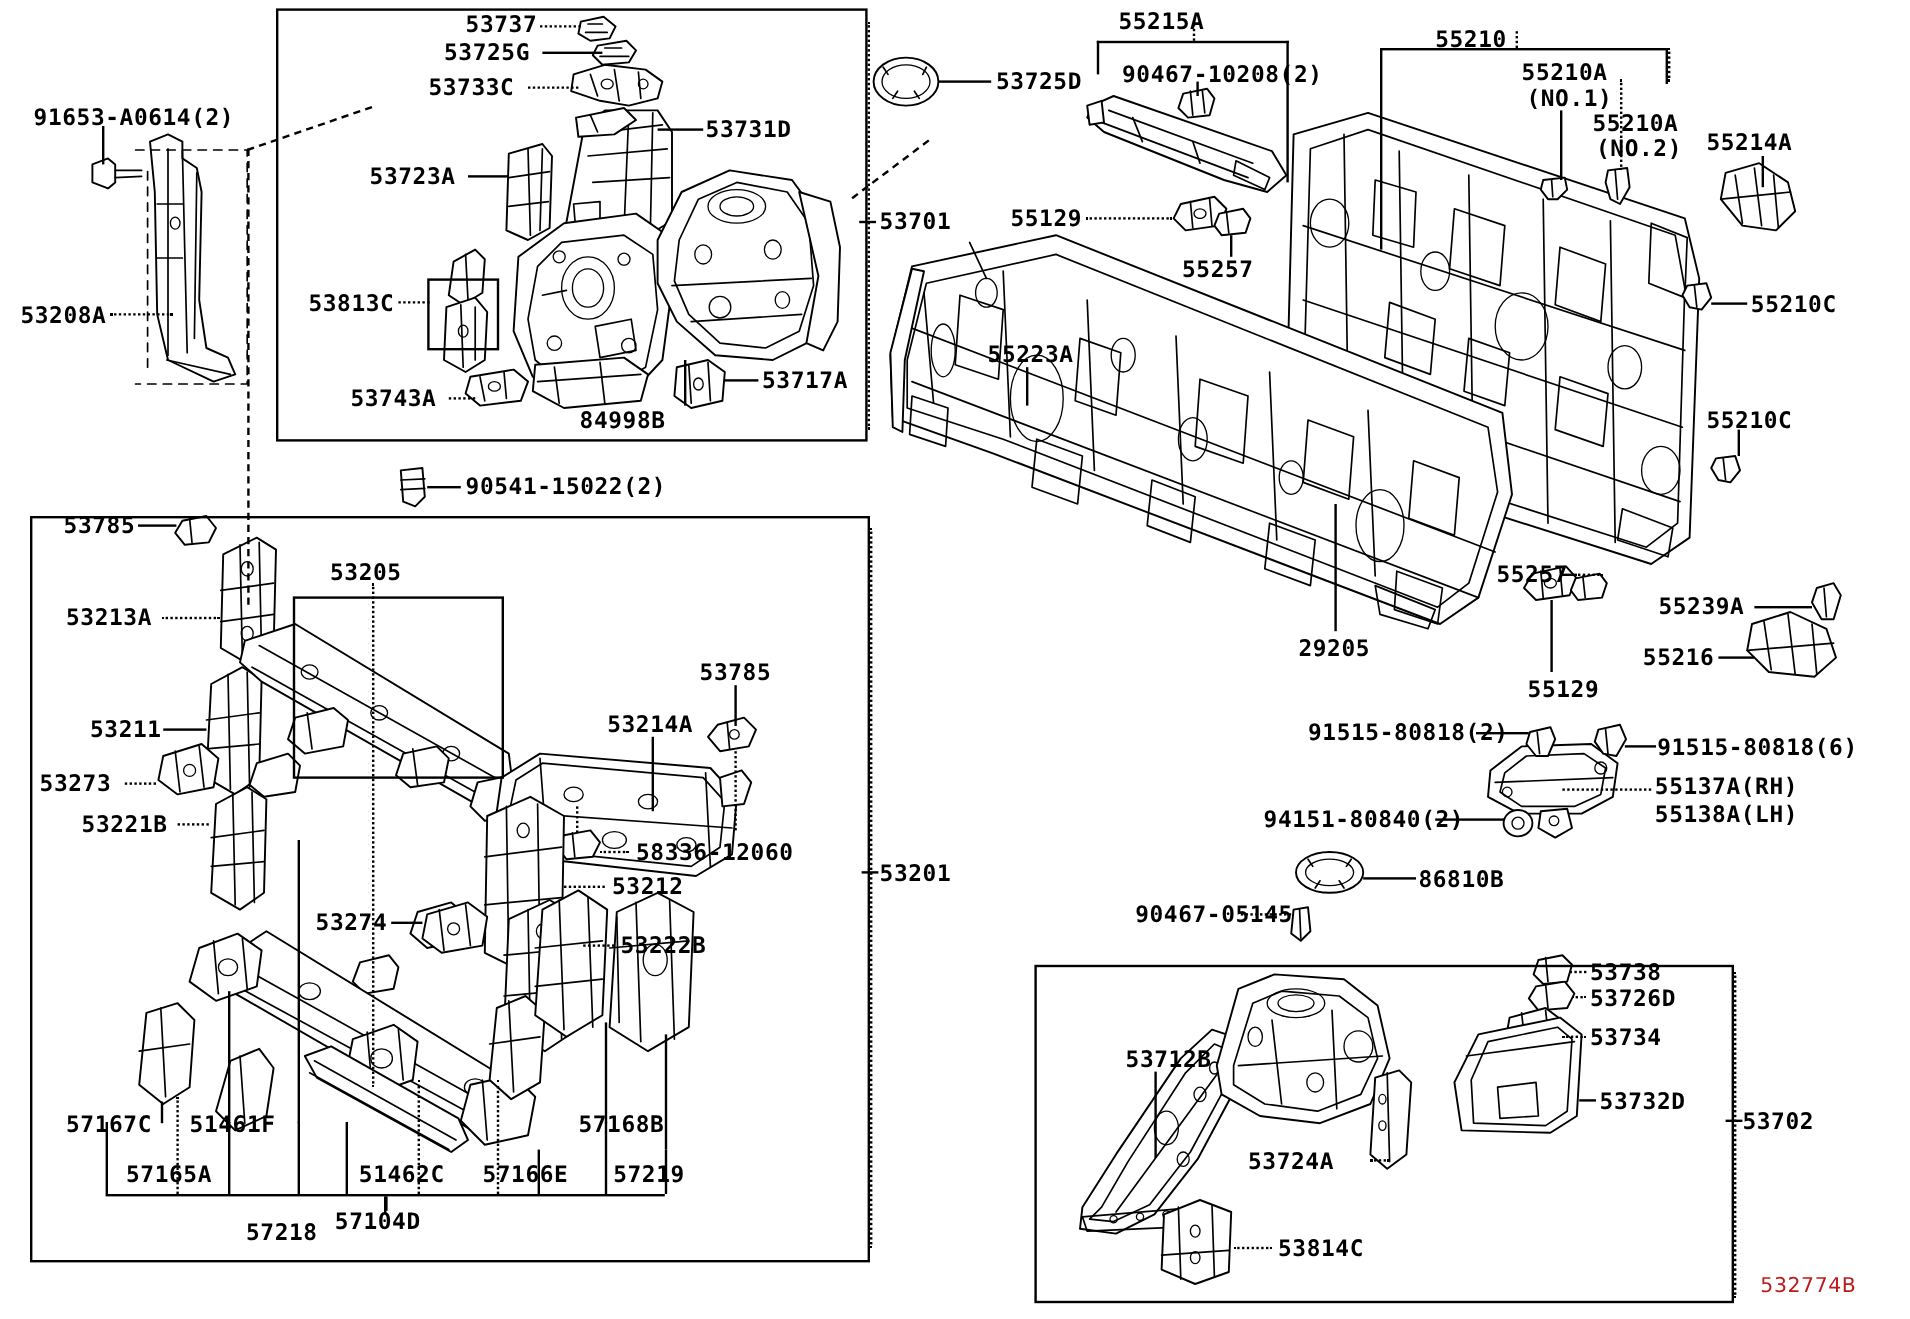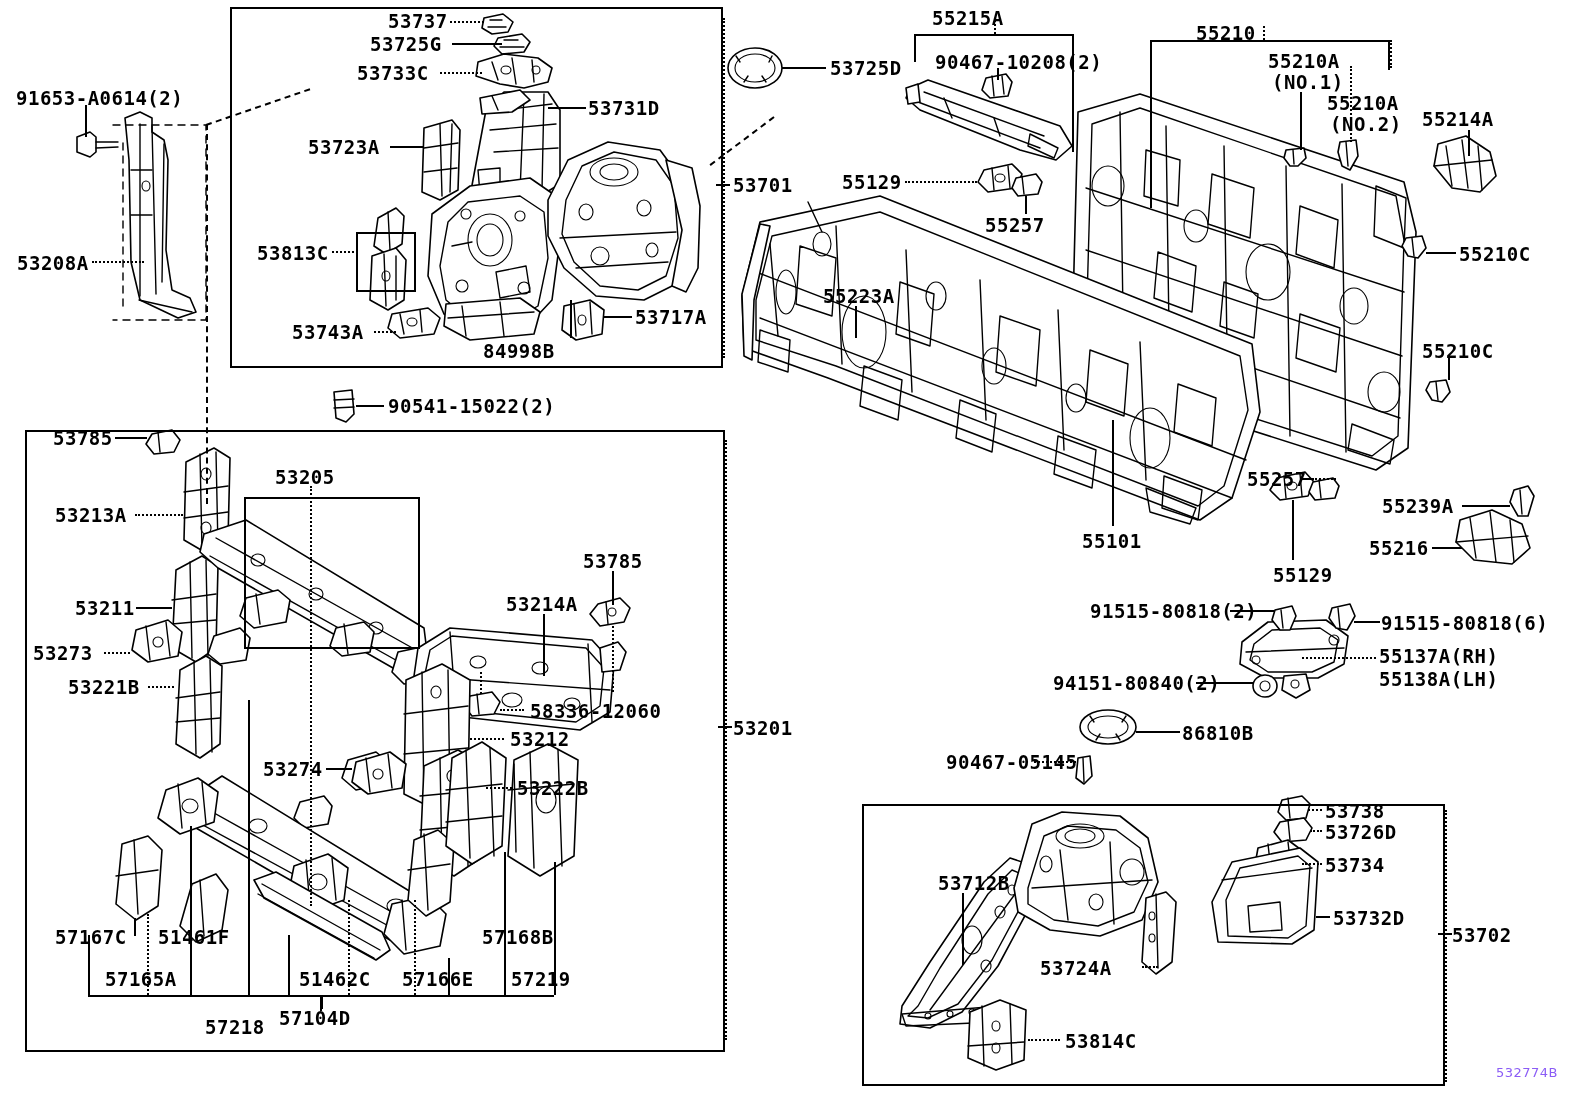--- a/index.html
+++ b/index.html
@@ -23,25 +23,24 @@
     font-size: 19px;
     font-weight: bold;
     color: #000000;
     letter-spacing: 0.5px;
     white-space: pre;
     line-height: 1.12;
   }
   .watermark {
     position: absolute;
     font-family: "DejaVu Sans", "Liberation Sans", sans-serif;
-    font-size: 13px;
+    font-size: 17px;
     font-weight: normal;
-    color: #8b5cf6;
+    color: #b91c1c;
     letter-spacing: 0.5px;
-    margin-left: 20px;
   }
   
   .frame {
     position: absolute;
     border: 2px solid #000;
     box-sizing: border-box;
     background: transparent;
   }
   
   .ll {           
@@ -698,21 +697,21 @@
   <div class="ll v" style="left:190px; top:826px; height:110px;"></div>
   <div class="ll v" style="left:248px; top:700px; height:236px;"></div>
   <div class="ll v" style="left:554px; top:862px; height:96px;"></div>
   <div class="ll v" style="left:504px; top:852px; height:84px;"></div>
 
   <div class="dash" style="left:206px; top:124px; width:110px; transform:rotate(-19deg); transform-origin:left center;"></div>
   <div class="dash v" style="left:206px; top:124px; height:380px;"></div>
   <div class="dash" style="left:694px; top:116px; width:80px; transform:rotate(-37deg); transform-origin:right center;"></div>
   <div class="dash v" style="left:654px; top:512px; height:0px;"></div>
 
-  <div class="lbl" style="left:16px;  top:88px;text-align:right;">91653-A0614(2)</div>
+  <div class="lbl" style="left:28px;  top:88px;text-align:right;">91653-A0614(2)</div>
   <div class="lbl" style="left:17px;  top:253px;">53208A</div>
   <div class="lbl" style="left:388px; top:11px;">53737</div>
   <div class="lbl" style="left:370px; top:34px;">53725G</div>
   <div class="lbl" style="left:357px; top:63px;">53733C</div>
   <div class="lbl" style="left:588px; top:98px;">53731D</div>
   <div class="lbl" style="left:308px; top:137px;">53723A</div>
   <div class="lbl" style="left:257px; top:243px;">53813C</div>
   <div class="lbl" style="left:292px; top:322px;">53743A</div>
   <div class="lbl" style="left:483px; top:341px;">84998B</div>
   <div class="lbl" style="left:635px; top:307px;">53717A</div>
@@ -725,21 +724,21 @@
   <div class="lbl" style="left:1268px; top:51px;">55210A</div>
   <div class="lbl" style="left:1272px; top:72px;">(NO.1)</div>
   <div class="lbl" style="left:1327px; top:93px;">55210A</div>
   <div class="lbl" style="left:1330px; top:114px;">(NO.2)</div>
   <div class="lbl" style="left:1422px; top:109px;">55214A</div>
   <div class="lbl" style="left:1459px; top:244px;">55210C</div>
   <div class="lbl" style="left:1422px; top:341px;">55210C</div>
   <div class="lbl" style="left:842px;  top:172px;">55129</div>
   <div class="lbl" style="left:985px;  top:215px;">55257</div>
   <div class="lbl" style="left:823px;  top:286px;">55223A</div>
-  <div class="lbl" style="left:1082px; top:531px;">55101</div>
+  <div class="lbl" style="left:1082px; top:531px;">29205</div>
   <div class="lbl" style="left:1273px; top:565px;">55129</div>
   <div class="lbl" style="left:1247px; top:469px;">55257</div>
   <div class="lbl" style="left:1382px; top:496px;">55239A</div>
   <div class="lbl" style="left:1369px; top:538px;">55216</div>
 
   <div class="lbl" style="left:1090px; top:601px;">91515-80818(2)</div>
   <div class="lbl" style="left:1381px; top:613px;">91515-80818(6)</div>
   <div class="lbl" style="left:1379px; top:646px;">55137A(RH)</div>
   <div class="lbl" style="left:1379px; top:669px;">55138A(LH)</div>
   <div class="lbl" style="left:1053px; top:673px;">94151-80840(2)</div>

